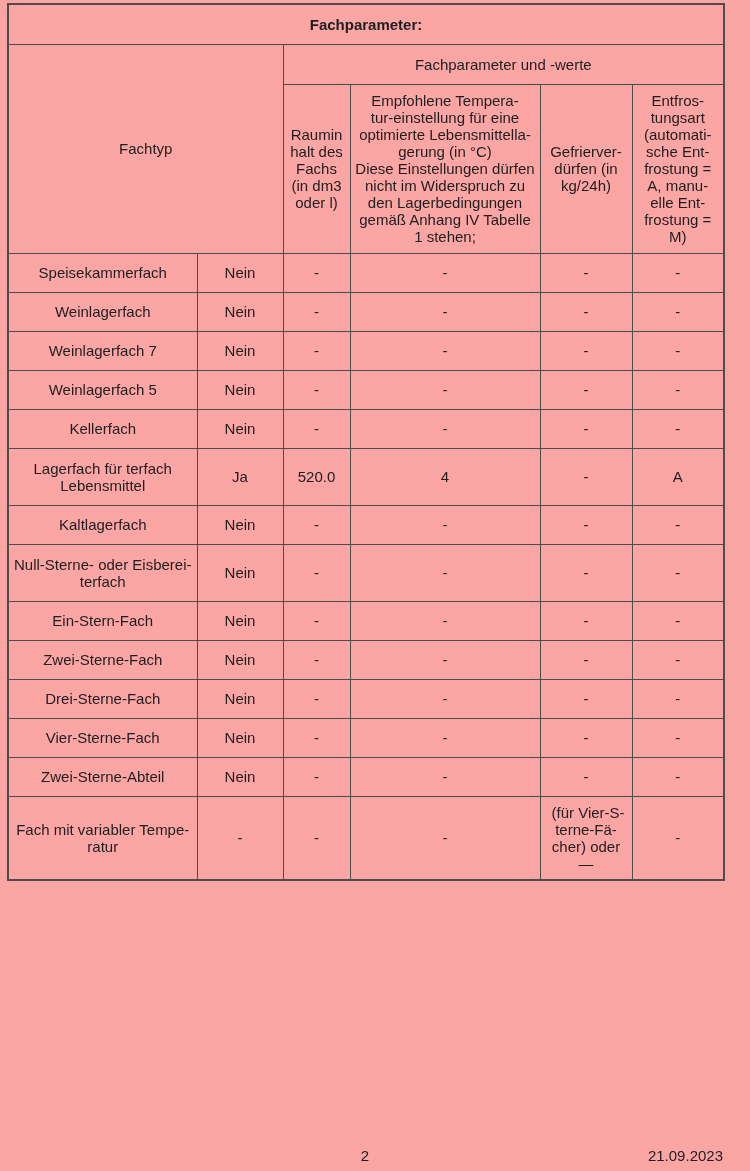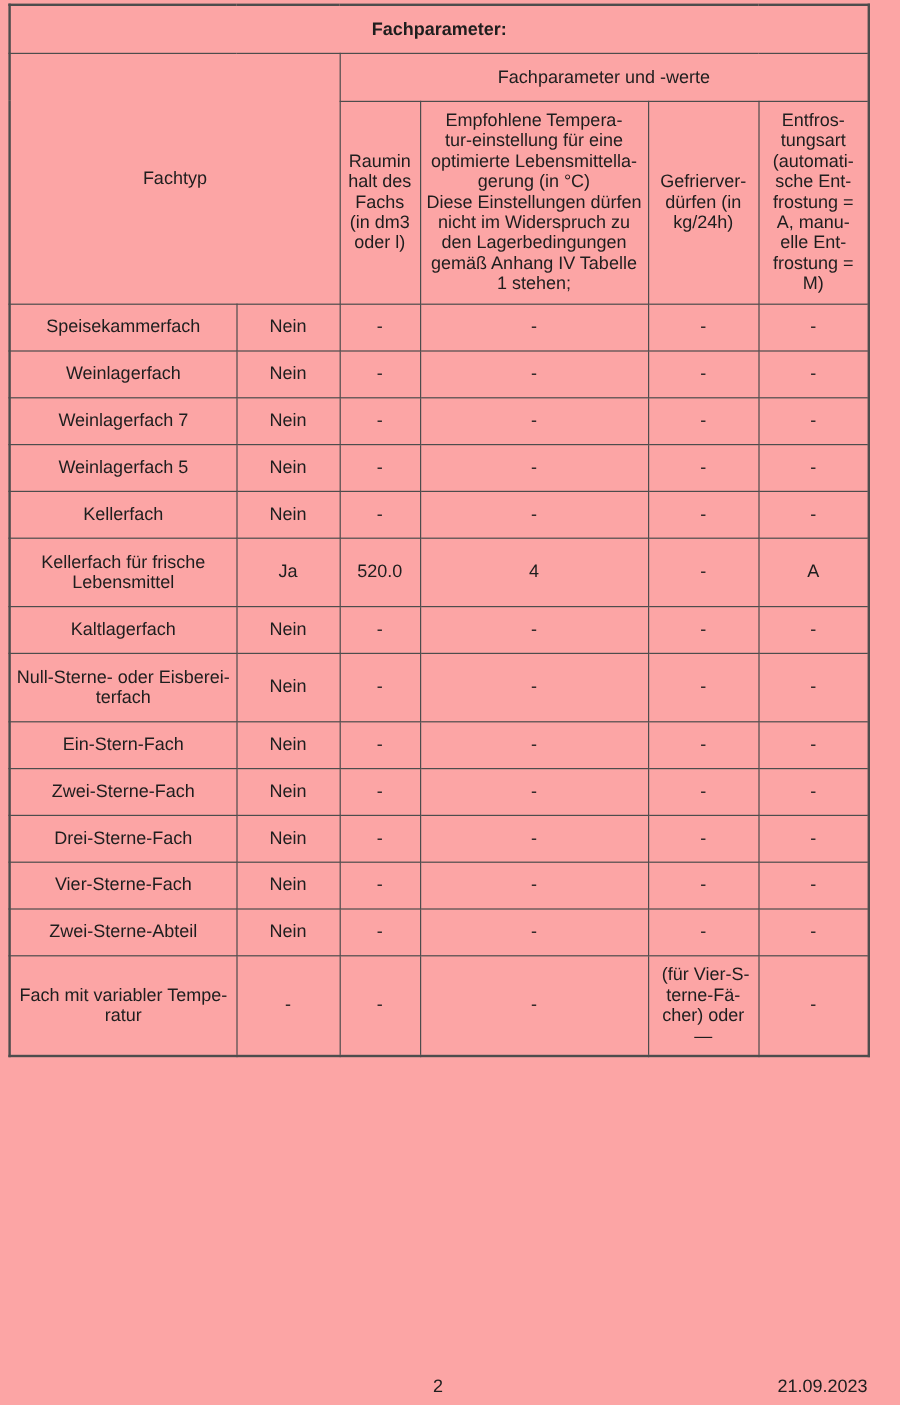--- a/index.html
+++ b/index.html
@@ -143,21 +143,21 @@
     <tr class="r-s">
       <td class="cell-name">Kellerfach</td>
       <td>Nein</td>
       <td>-</td>
       <td>-</td>
       <td>-</td>
       <td>-</td>
     </tr>
 
     <tr class="r-m">
-      <td class="cell-name">Kellerfach für frische
+      <td class="cell-name">Lagerfach für terfach
 Lebensmittel</td>
       <td>Ja</td>
       <td>520.0</td>
       <td>4</td>
       <td>-</td>
       <td>A</td>
     </tr>
 
     <tr class="r-s">
       <td class="cell-name">Kaltlagerfach</td>

